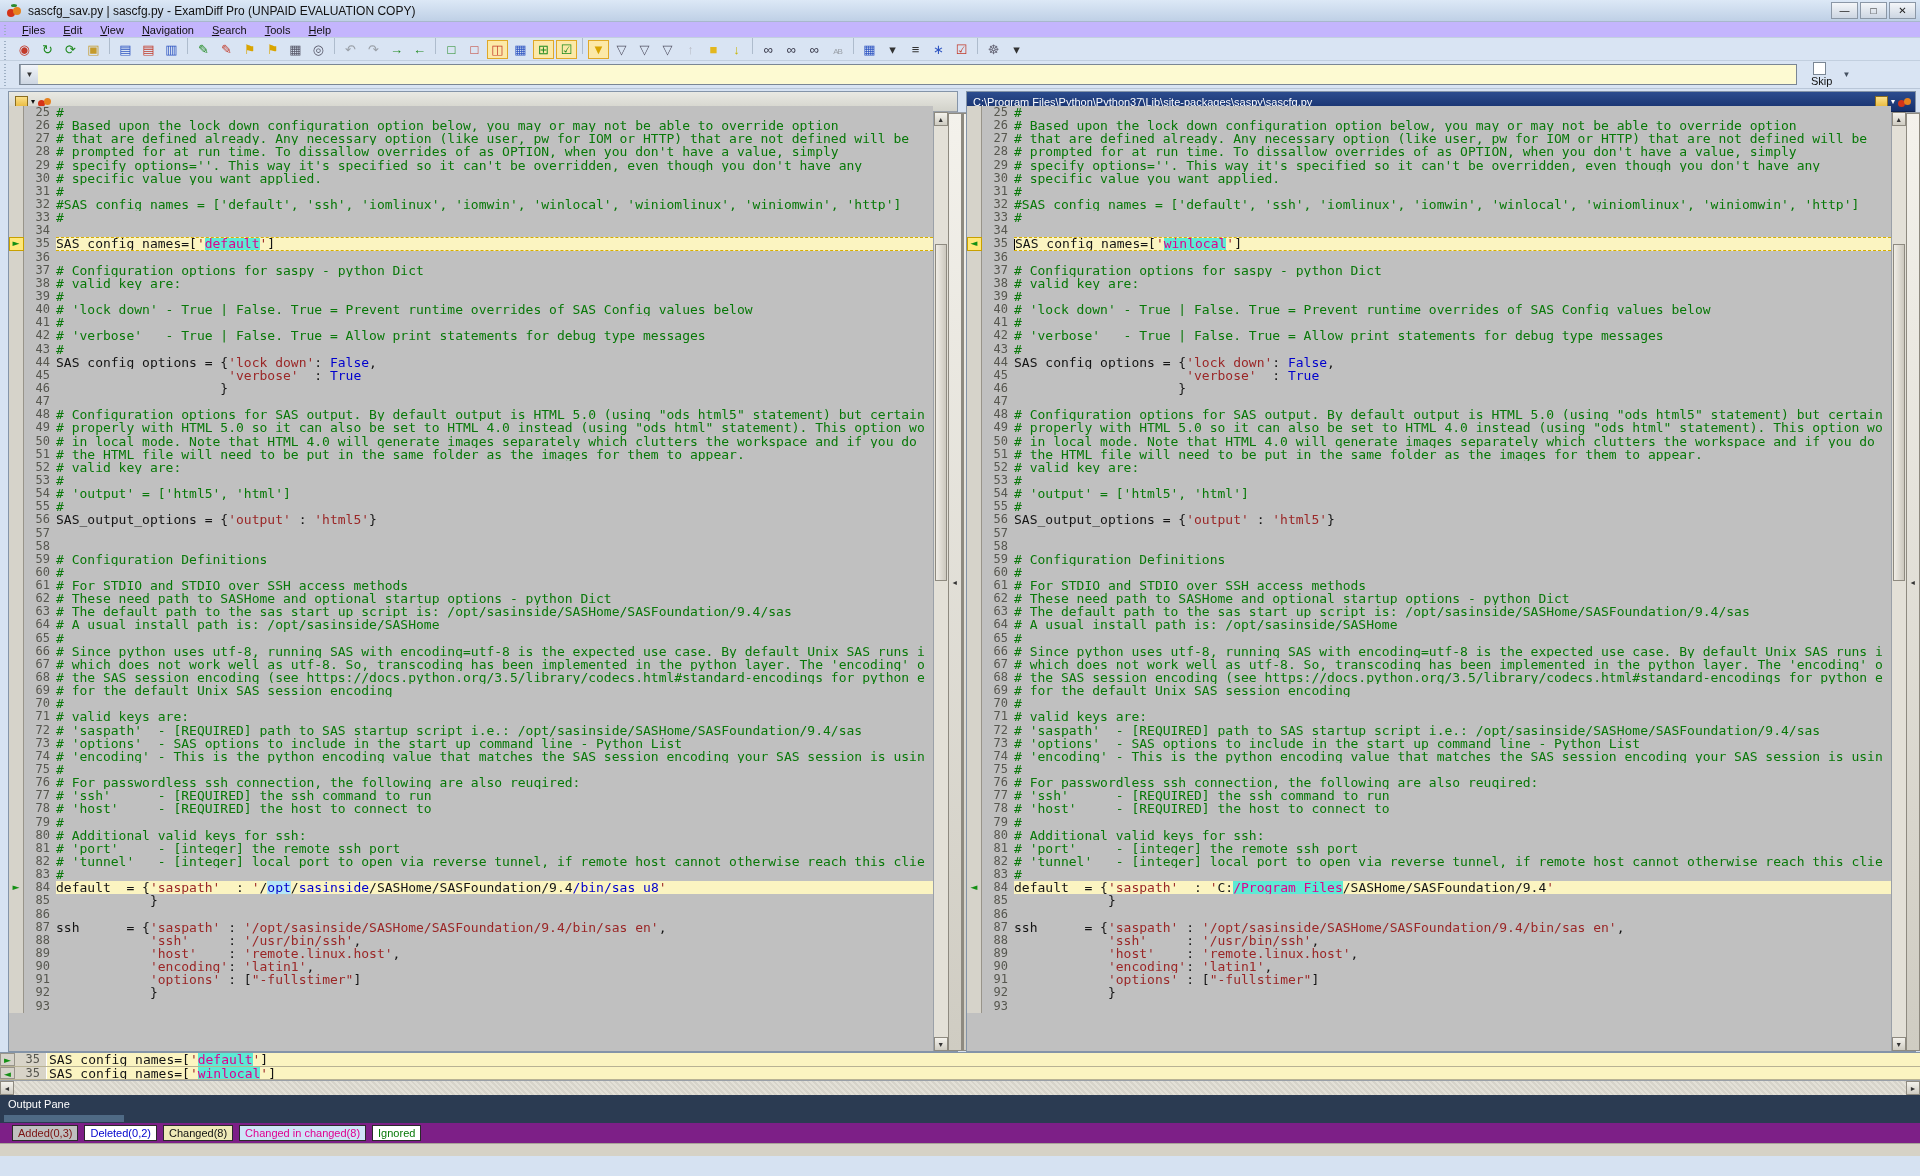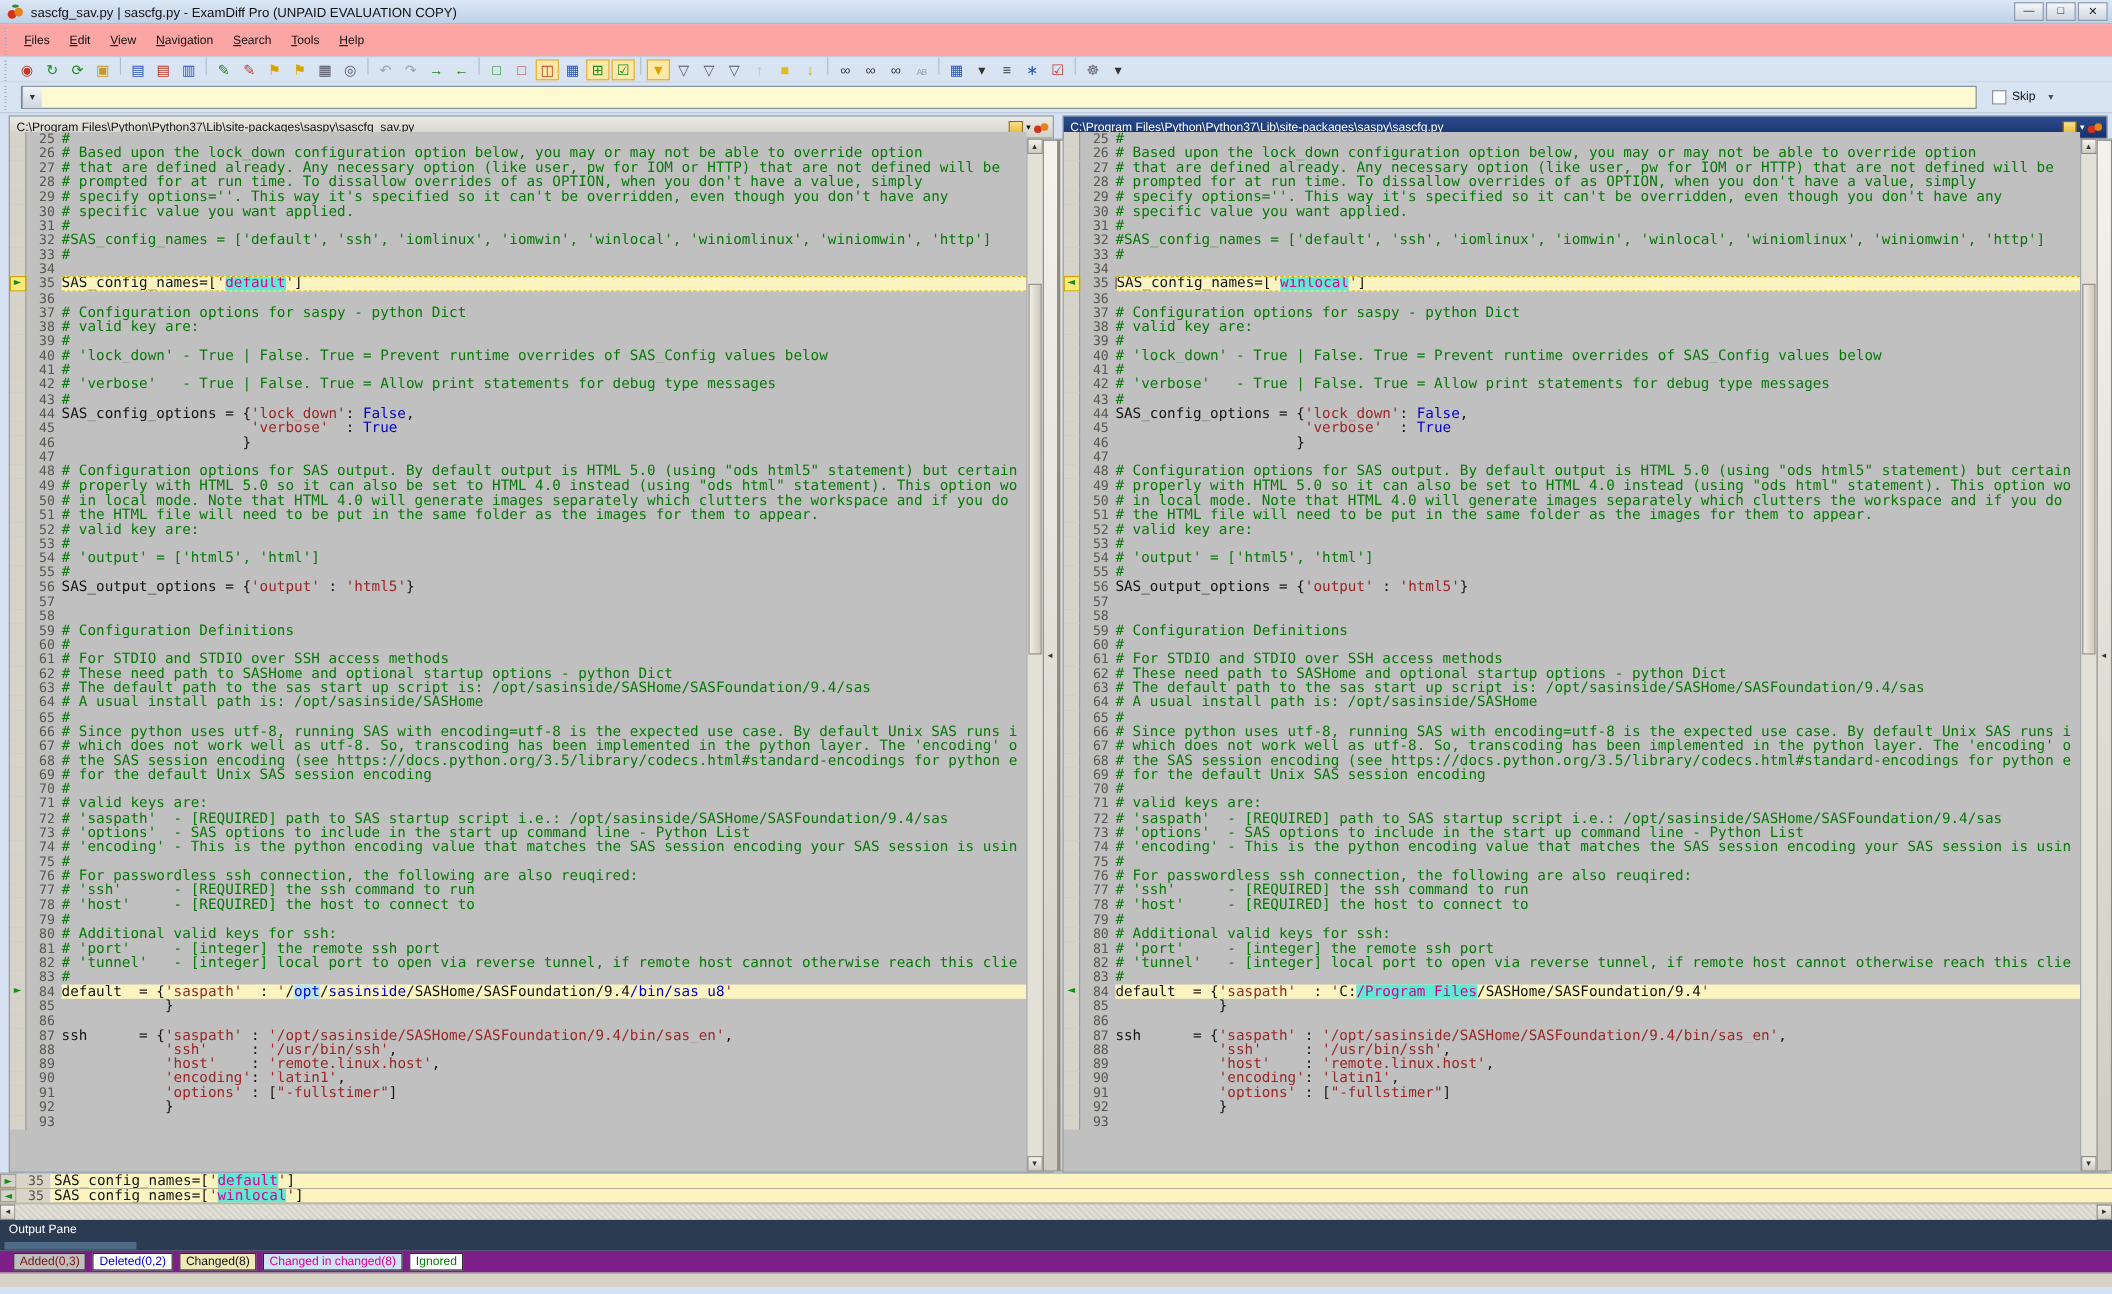--- a/index.html
+++ b/index.html
@@ -14,41 +14,41 @@
   .app-ic i{position:absolute;width:8px;height:8px;border-radius:50%;}
   .app-ic .c1{background:#d43318;left:1px;top:5px;}
   .app-ic .c2{background:#e6821e;left:7px;top:3px;}
   .app-ic .leaf{position:absolute;width:6px;height:3px;background:#2e8a2e;left:5px;top:0;border-radius:50%;}
   .title-text{font-size:12px;color:#101010;}
   .win-btns{margin-left:auto;display:flex;gap:2px;}
   .wb{width:27px;height:17px;border:1px solid #8b97a6;background:linear-gradient(#f4f6f9,#cdd6e2);
     display:flex;align-items:center;justify-content:center;font-size:10px;color:#222;}
 
   
-  .menubar{height:30px;background:#fca5a5;display:flex;align-items:center;border-bottom:1px solid #c2cfdf;padding-left:2px;}
+  .menubar{height:16px;background:#c4b5fd;display:flex;align-items:center;border-bottom:1px solid #c2cfdf;padding-left:2px;}
   .grip{width:7px;align-self:stretch;background:repeating-linear-gradient(to bottom,#9fb0c4 0 1px,transparent 1px 3px);
     background-size:2px 100%;background-repeat:no-repeat;background-position:2px 3px;margin-right:4px;}
   .mi{display:inline-block;padding:3px 9px;color:#101010;}
   .mi::first-letter{text-decoration:underline;}
 
   
   .toolbar{height:23px;background:#d9e4f3;display:flex;align-items:center;border-bottom:1px solid #c2cfdf;padding-left:2px;}
   .tbi{width:21px;height:19px;display:inline-flex;align-items:center;justify-content:center;
     font-size:13px;margin:0 1px;border:1px solid transparent;}
   .tbi.on{background:#fce9a8;border:1px solid #e0a828;}
   .tbi.sm{font-size:8px;letter-spacing:-1px;}
   .tsep{width:1px;height:16px;background:#aebccd;margin:0 4px;display:inline-block;}
 
   
   .diffbar{height:28px;background:#d9e4f3;display:flex;align-items:center;border-bottom:1px solid #b9c6d8;padding-left:2px;}
   .diff-combo{width:1778px;height:21px;background:#fdfad2;border:1px solid #7a8694;display:flex;align-items:center;margin-left:6px;}
   .diff-combo .txt{padding-left:6px;flex:1;color:#101010;}
   .combo-btn{width:18px;height:19px;background:linear-gradient(#f2f5f9,#cdd6e2);border-left:1px solid #9aa6b4;
     display:flex;align-items:center;justify-content:center;font-size:8px;color:#333;}
-  .skip-wrap{display:flex;align-items:flex-start;margin-left:14px;}
+  .skip-wrap{display:flex;align-items:center;margin-left:14px;flex-direction:column;}
   .chk{width:13px;height:13px;background:#fff;border:1px solid #7a8694;margin-right:5px;}
   .ovf{margin-left:10px;font-size:8px;color:#445060;}
 
   
   .panes{display:flex;gap:8px;padding:2px 4px 0 8px;height:963px;}
   .pane{flex:1;display:flex;flex-direction:column;border:1px solid #8494a8;background:#c0c0c0;min-width:0;}
   .pane-header{height:20px;display:flex;align-items:center;padding:0 3px 0 6px;}
   .pane-header.inactive{background:linear-gradient(#e9e9e3,#d2d2ca);color:#101010;border-bottom:1px solid #9aa0a8;}
   .pane-header.active{background:linear-gradient(#2c4c8e,#16306c);color:#fff;border-bottom:1px solid #0e2250;}
   .pane-header .path{flex:1;white-space:nowrap;overflow:hidden;}
@@ -155,21 +155,20 @@
     <span class="chk"></span>
     <span>Skip</span>
   </span>
   <span class="ovf">▼</span>
 </div>
 
 <div class="panes">
 
   <div class="pane">
     <div class="pane-header inactive">
-      <span class="path">C:\Program Files\Python\Python37\Lib\site-packages\saspy\sascfg_sav.py</span>
       <span class="hdr-icons">
         <span class="save-ic"></span>
         <span class="hdr-caret">▾</span>
         <span class="cherry">
             <i class="c1"></i>
             <i class="c2"></i>
           </span>
       </span>
     </div>
     <div class="pane-body">

